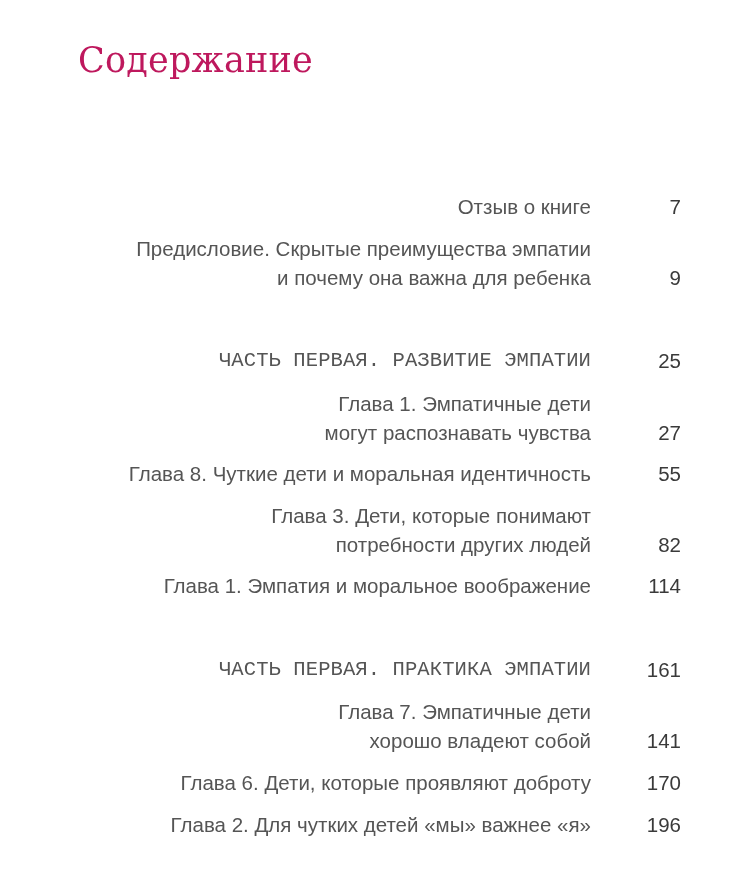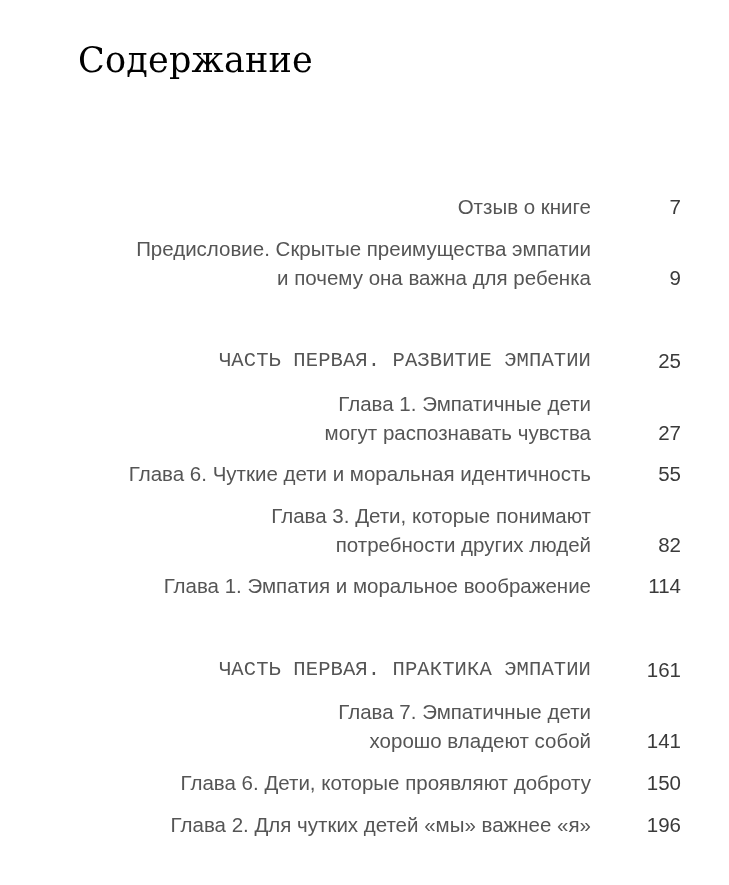--- a/index.html
+++ b/index.html
@@ -1,20 +1,20 @@
 <!DOCTYPE html>
 <html><head>
   <meta charset="utf-8">
   <style>
     html, body { margin: 0; padding: 0; background: #ffffff; }
     body { width: 729px; height: 885px; position: relative; overflow: hidden; }
     .page-title {
       position: absolute; left: 78px; top: 40px;
       font-family: "DejaVu Serif", "Liberation Serif", serif;
-      font-size: 35px; color: #000000; font-weight: normal;
+      font-size: 35px; color: #be185d; font-weight: normal;
       letter-spacing: 0.2px;
     }
     .toc {
       position: absolute; left: 78px; top: 0; width: 603px;
       font-family: "Liberation Sans", "DejaVu Sans", sans-serif;
       font-size: 20.5px; color: #555555; line-height: 29px;
     }
     .entry { position: absolute; left: 0; width: 603px; text-align: right; }
     .entry .title { display: block; padding-right: 90px; white-space: pre-line; }
     .entry .page { position: absolute; right: 0; bottom: 0; color: #3a3a3a; }
@@ -38,21 +38,21 @@
   <div class="entry part" style="top:346px">
     <span class="title">ЧАСТЬ ПЕРВАЯ. РАЗВИТИЕ ЭМПАТИИ</span>
     <span class="page">25</span>
   </div>
   <div class="entry" style="top:389px">
     <span class="title">Глава 1. Эмпатичные дети
 могут распознавать чувства</span>
     <span class="page">27</span>
   </div>
   <div class="entry" style="top:459px">
-    <span class="title">Глава 6. Чуткие дети и моральная идентичность</span>
+    <span class="title">Глава 8. Чуткие дети и моральная идентичность</span>
     <span class="page">55</span>
   </div>
   <div class="entry" style="top:501px">
     <span class="title">Глава 3. Дети, которые понимают
 потребности других людей</span>
     <span class="page">82</span>
   </div>
   <div class="entry" style="top:571px">
     <span class="title">Глава 1. Эмпатия и моральное воображение</span>
     <span class="page">114</span>
@@ -61,19 +61,19 @@
     <span class="title">ЧАСТЬ ПЕРВАЯ. ПРАКТИКА ЭМПАТИИ</span>
     <span class="page">161</span>
   </div>
   <div class="entry" style="top:697px">
     <span class="title">Глава 7. Эмпатичные дети
 хорошо владеют собой</span>
     <span class="page">141</span>
   </div>
   <div class="entry" style="top:768px">
     <span class="title">Глава 6. Дети, которые проявляют доброту</span>
-    <span class="page">150</span>
+    <span class="page">170</span>
   </div>
   <div class="entry" style="top:810px">
     <span class="title">Глава 2. Для чутких детей «мы» важнее «я»</span>
     <span class="page">196</span>
   </div>
 </div>
 
 </body></html>

